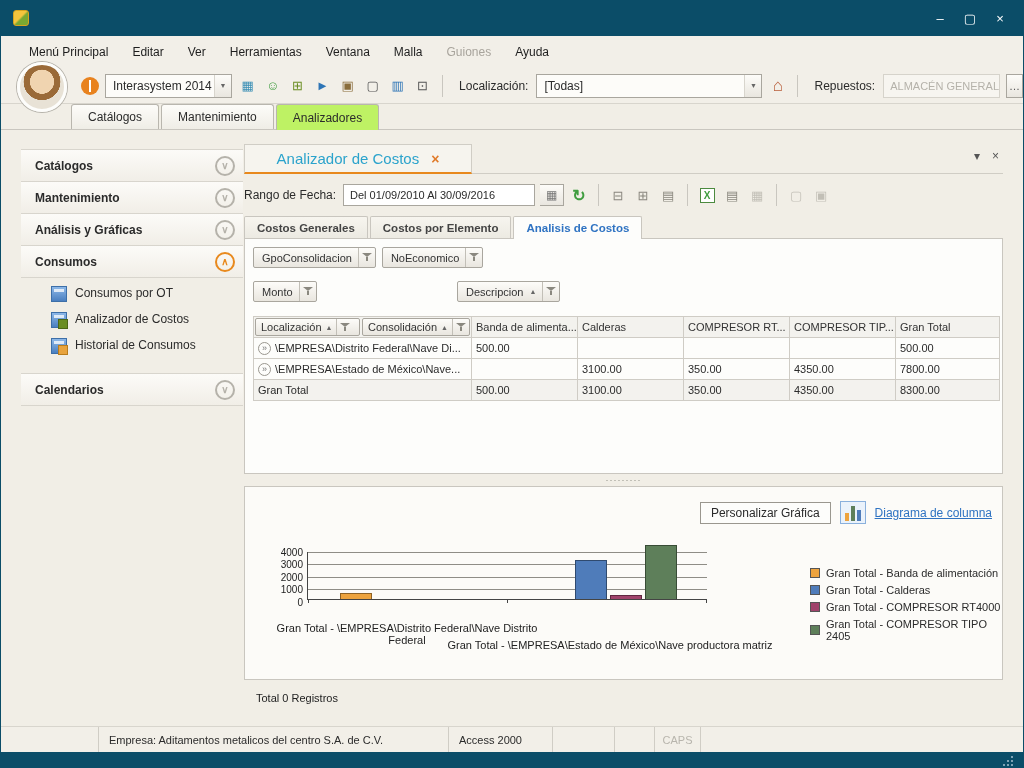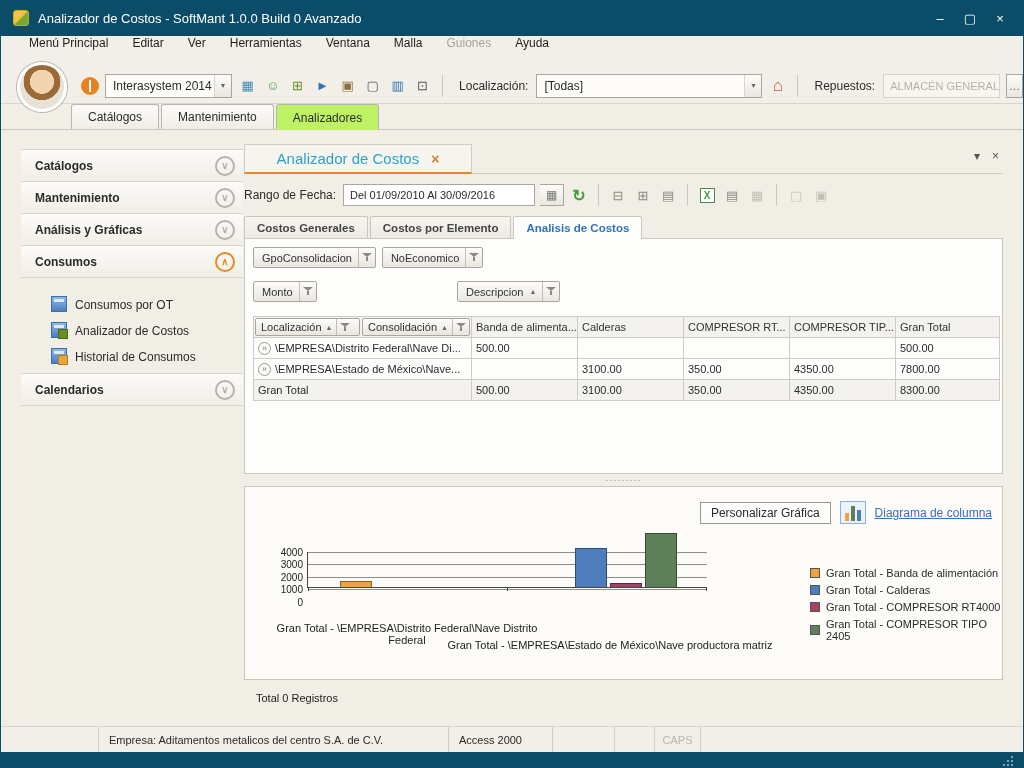--- a/index.html
+++ b/index.html
@@ -19,21 +19,21 @@
     display:flex; align-items:center; padding:0 8px 0 12px; color:#fff; }
   .app-logo { width:16px; height:16px; border-radius:3px; margin-right:9px;
     background:linear-gradient(135deg,#f5c53d 0 45%,#7aa832 55% 100%); border:1px solid #d8a41e; }
   .title-text { font-size:13px; }
   .win-controls { margin-left:auto; display:flex; }
   .win-btn { width:30px; height:24px; display:flex; align-items:center; justify-content:center;
     font-size:13px; color:#fff; cursor:default; }
 
   
   .menubar { position:absolute; top:36px; left:0; right:0; height:32px; background:#f2efe8;
-    display:flex; align-items:flex-start; padding-left:28px; gap:24px; font-size:12px; color:#1e1e1e; }
+    display:flex; align-items:center; padding-left:28px; gap:24px; font-size:12px; color:#1e1e1e; }
   .menu-item.disabled { color:#a8a49c; }
 
   
   .toolbar { position:absolute; top:68px; left:0; right:0; height:36px; background:#f2efe8;
     border-bottom:1px solid #d8d5cd; display:flex; align-items:center; padding-left:80px; gap:6px; }
   .avatar { position:absolute; left:16px; top:62px; width:50px; height:50px; border-radius:50%;
     background:radial-gradient(circle at 50% 38%, #f0d4b0 0 34%, #9a6a38 35% 52%, #e8e2d6 53%);
     border:3px solid #fdfdfb; box-shadow:0 0 0 1px #b5b2aa; z-index:6; }
   .warn-icon { width:18px; height:18px; border-radius:50%; background:#e8821e; position:relative; flex:none; }
   .warn-icon::after { content:""; position:absolute; left:8px; top:3px; width:2px; height:12px; background:#fff; }
@@ -67,21 +67,21 @@
 
   
   .sidebar { position:absolute; left:20px; top:20px; width:222px; }
   .side-section { height:33px; display:flex; align-items:center; justify-content:space-between;
     padding:0 8px 0 14px; border-top:1px solid #d8d5cd; border-bottom:1px solid #d8d5cd;
     background:linear-gradient(#fcfbf8,#f1eee7); font-weight:bold; font-size:12px; margin-top:-1px; }
   .circle-arrow { width:20px; height:20px; border:2px solid #b5b2aa; border-radius:50%;
     display:flex; align-items:center; justify-content:center; color:#b5b2aa; font-size:10px; font-weight:bold; }
   .circle-arrow.up { border-color:#e8891d; color:#e8891d; }
   .side-items { padding:8px 0 10px 0; }
-  .side-item { height:26px; display:flex; align-items:flex-end; gap:8px; padding-left:30px; font-size:12px; }
+  .side-item { height:26px; display:flex; align-items:flex-start; gap:8px; padding-left:30px; font-size:12px; }
   .si-icon { width:16px; height:16px; border:1px solid #3d6fa8; flex:none;
     background:linear-gradient(#8db8e8,#4a7fc0); position:relative; }
   .si-icon::after { content:""; position:absolute; left:2px; top:2px; right:2px; height:3px; background:rgba(255,255,255,.75); }
   .si-icon.v2::before { content:""; position:absolute; right:-2px; bottom:-2px; width:8px; height:8px; background:#6b8e23; border:1px solid #4c6717; }
   .si-icon.v3::before { content:""; position:absolute; right:-2px; bottom:-2px; width:8px; height:8px; background:#e8a33d; border:1px solid #b97c1d; }
 
   
   .doc { position:absolute; left:243px; right:20px; top:0; bottom:0; }
   .doc-tabrow { position:relative; height:30px; margin-top:14px; border-bottom:1px solid #d0cdc5; }
   .doc-tab { position:absolute; left:0; top:0; height:30px; width:228px; background:#f6f4ee;
@@ -145,21 +145,21 @@
   
   .chart-panel { border:1px solid #c9c6bf; background:#fcfbf8; height:194px; position:relative; }
   .chart-controls { position:absolute; top:14px; right:10px; display:flex; align-items:center; gap:9px; }
   .btn { height:22px; border:1px solid #9a978f; background:#fdfdfb; font-size:12px; padding:0 10px;
     display:flex; align-items:center; }
   .ctype-icon { width:26px; height:23px; border:1px solid #8ab0dc; background:#eaf2fb;
     display:flex; align-items:flex-end; justify-content:center; gap:2px; padding:2px 3px; }
   .ctype-icon i { display:block; width:4px; }
   .link { color:#2f73c2; text-decoration:underline; font-size:12px; }
 
-  .plot { position:absolute; left:62px; top:65px; width:400px; height:36px;
+  .plot { position:absolute; left:62px; top:65px; width:400px; height:48px;
     border-left:1px solid #444; border-bottom:1px solid #444; }
   .gline { position:absolute; left:0; right:0; height:1px; background:#8f8d86; }
   .ylab { position:absolute; right:calc(100% + 5px); font-size:10px; color:#222; white-space:nowrap; }
   .bar-group { position:absolute; bottom:0; height:100%; width:200px; display:flex;
     align-items:flex-end; justify-content:center; gap:3px; }
   .bar { width:32px; border:1px solid rgba(0,0,0,.4); border-bottom:none; }
   .xtick { position:absolute; top:100%; width:1px; height:4px; background:#444; }
   .xlab { position:absolute; font-size:11px; color:#222; text-align:center; }
   .legend { position:absolute; left:537px; top:80px; display:flex; flex-direction:column; gap:5px; }
   .leg-item { display:flex; align-items:center; gap:6px; font-size:11px;padding-left:28px; }
@@ -174,21 +174,20 @@
   .sb-caps { color:#b8b5ad; justify-content:center; }
   .bottomstrip { position:absolute; left:0; right:0; bottom:0; height:16px; background:#0b4d68; }
   .grip { position:absolute; right:10px; bottom:10px; width:2px; height:2px; background:#7fa3b5;
     box-shadow:-4px 4px 0 #7fa3b5, 0 4px 0 #7fa3b5, -8px 8px 0 #7fa3b5, -4px 8px 0 #7fa3b5, 0 8px 0 #7fa3b5; }
 </style>
 </head>
 <body>
 
 <div class="titlebar">
   <span class="app-logo"></span>
-  <span class="title-text">Analizador de Costos - SoftMant 1.0.0 Build 0 Avanzado</span>
   <span class="win-controls">
     <span class="win-btn">–</span>
     <span class="win-btn">▢</span>
     <span class="win-btn">×</span>
   </span>
 </div>
 
 <div class="menubar">
   <span class="menu-item">Menú Principal</span>
   <span class="menu-item">Editar</span>

